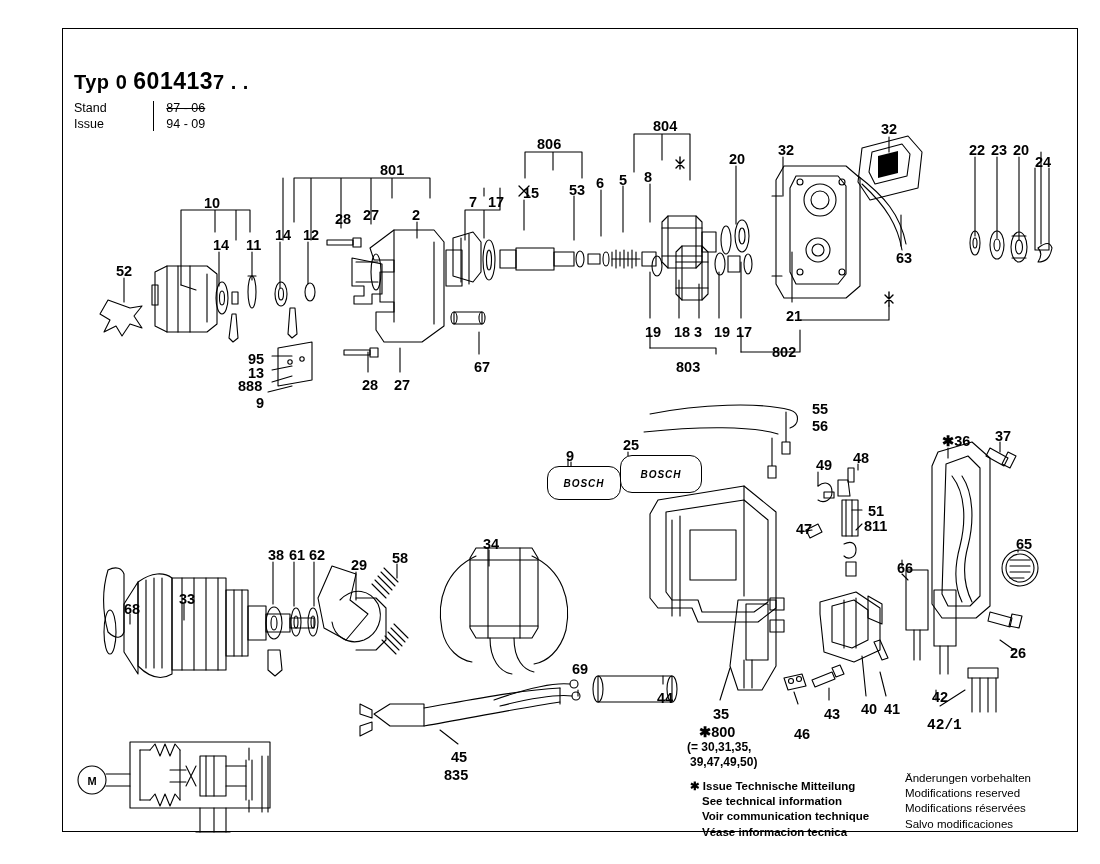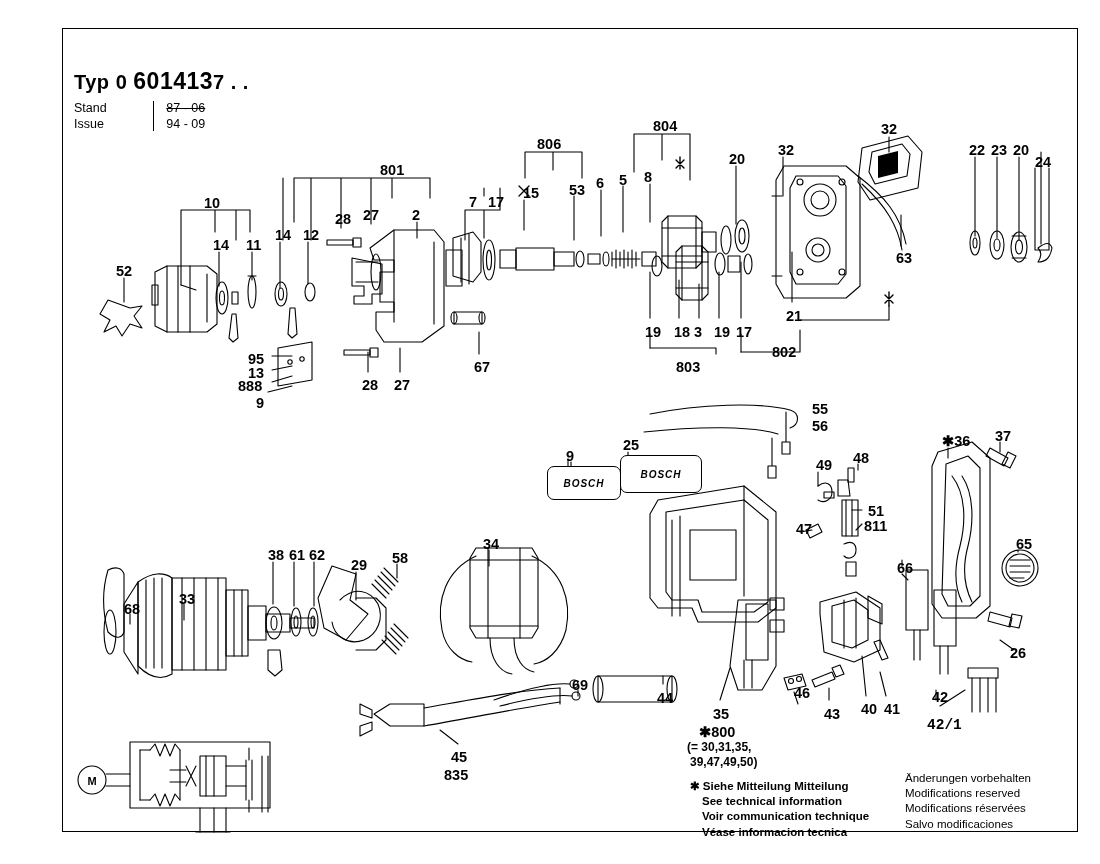--- a/index.html
+++ b/index.html
@@ -75,21 +75,21 @@
     position: absolute;
     left: 0;
     top: 0;
     width: 1100px;
     height: 864px;
     pointer-events: none;
   }
   .bosch-label {
     position: absolute;
     border: 1.6px solid #000;
-    border-radius: 7px;
+    border-radius: 12px;
     background: #fff;
     font-size: 10px;
     font-weight: bold;
     font-style: italic;
     letter-spacing: 1px;
     display: flex;
     align-items: center;
     justify-content: center;
   }
   .note-group {
@@ -489,39 +489,39 @@
       <div class="num" style="left: 268px; top: 548px;">38</div>
       <div class="num" style="left: 289px; top: 548px;">61</div>
       <div class="num" style="left: 309px; top: 548px;">62</div>
       <div class="num" style="left: 351px; top: 558px;">29</div>
       <div class="num" style="left: 392px; top: 551px;">58</div>
       <div class="num" style="left: 483px; top: 537px;">34</div>
       <div class="num" style="left: 713px; top: 707px;">35</div>
       <div class="num" style="left: 699px; top: 725px;">✱800</div>
       <div class="num sm" style="left: 687px; top: 741px;">(= 30,31,35,</div>
       <div class="num sm" style="left: 690px; top: 756px;">39,47,49,50)</div>
-      <div class="num" style="left: 794px; top: 686px; text-align: right;">46</div>
+      <div class="num" style="left: 794px; top: 727px; text-align: right;">46</div>
       <div class="num" style="left: 824px; top: 707px;">43</div>
       <div class="num" style="left: 861px; top: 702px;">40</div>
       <div class="num" style="left: 884px; top: 702px;">41</div>
       <div class="num" style="left: 932px; top: 690px;">42</div>
       <div class="num" style="left: 927px; top: 718px; font-family: Liberation Mono, monospace;">42/1</div>
       <div class="num" style="left: 657px; top: 691px;">44</div>
-      <div class="num" style="left: 572px; top: 678px;">69</div>
+      <div class="num" style="left: 572px; top: 662px;">69</div>
       <div class="num" style="left: 451px; top: 750px;">45</div>
       <div class="num" style="left: 444px; top: 768px;">835</div>
     </div>
 
   <div id="boschlabels">
       <div class="bosch-label" style="left: 547px; top: 466px; width: 72px; height: 32px;">BOSCH</div>
       <div class="bosch-label" style="left: 620px; top: 455px; width: 80px; height: 36px;">BOSCH</div>
     </div>
 
   <div class="note-group bold" style="left:690px; top:779px;">
-    <div><span>✱</span> <span>Siehe Mitteilung Mitteilung</span></div>
+    <div><span>✱</span> <span>Issue Technische Mitteilung</span></div>
     <div style="padding-left:12px;">See technical information</div>
     <div style="padding-left:12px;">Voir communication technique</div>
     <div style="padding-left:12px;">Véase informacion tecnica</div>
   </div>
 
   <div class="note-group" style="left:905px; top:771px;">
     <div>Änderungen vorbehalten</div>
     <div>Modifications reserved</div>
     <div>Modifications réservées</div>
     <div>Salvo modificaciones</div>

